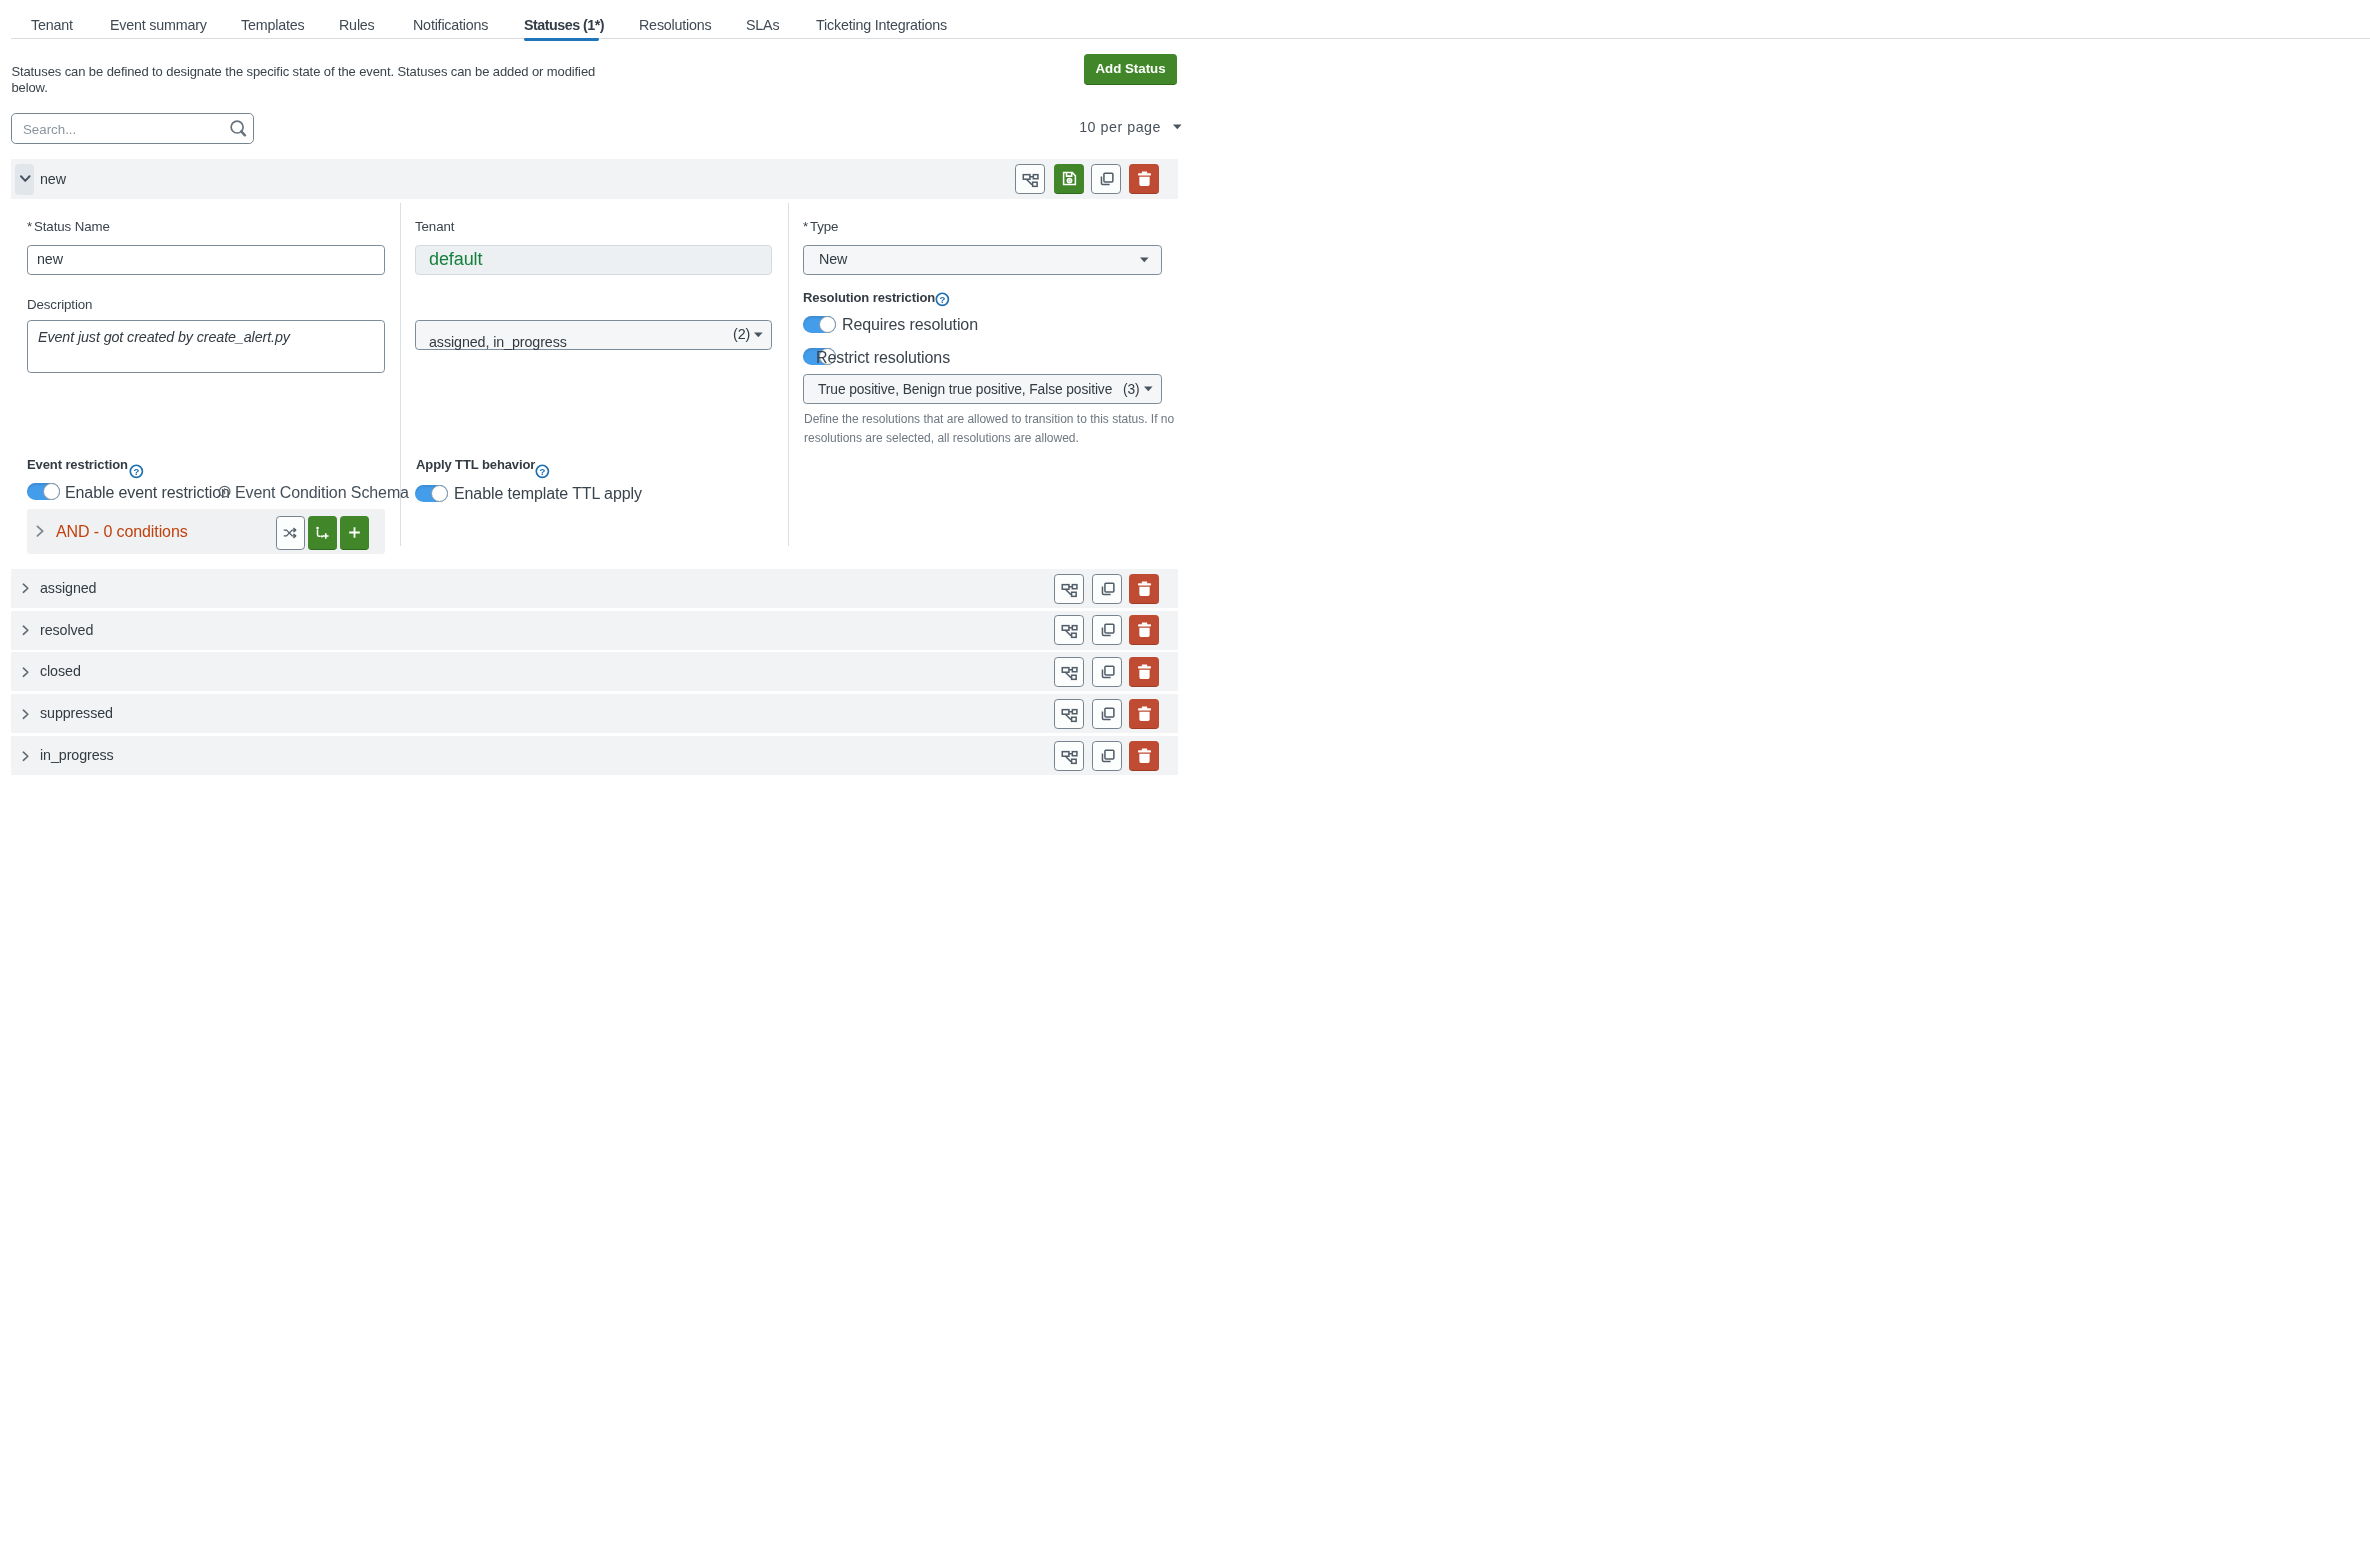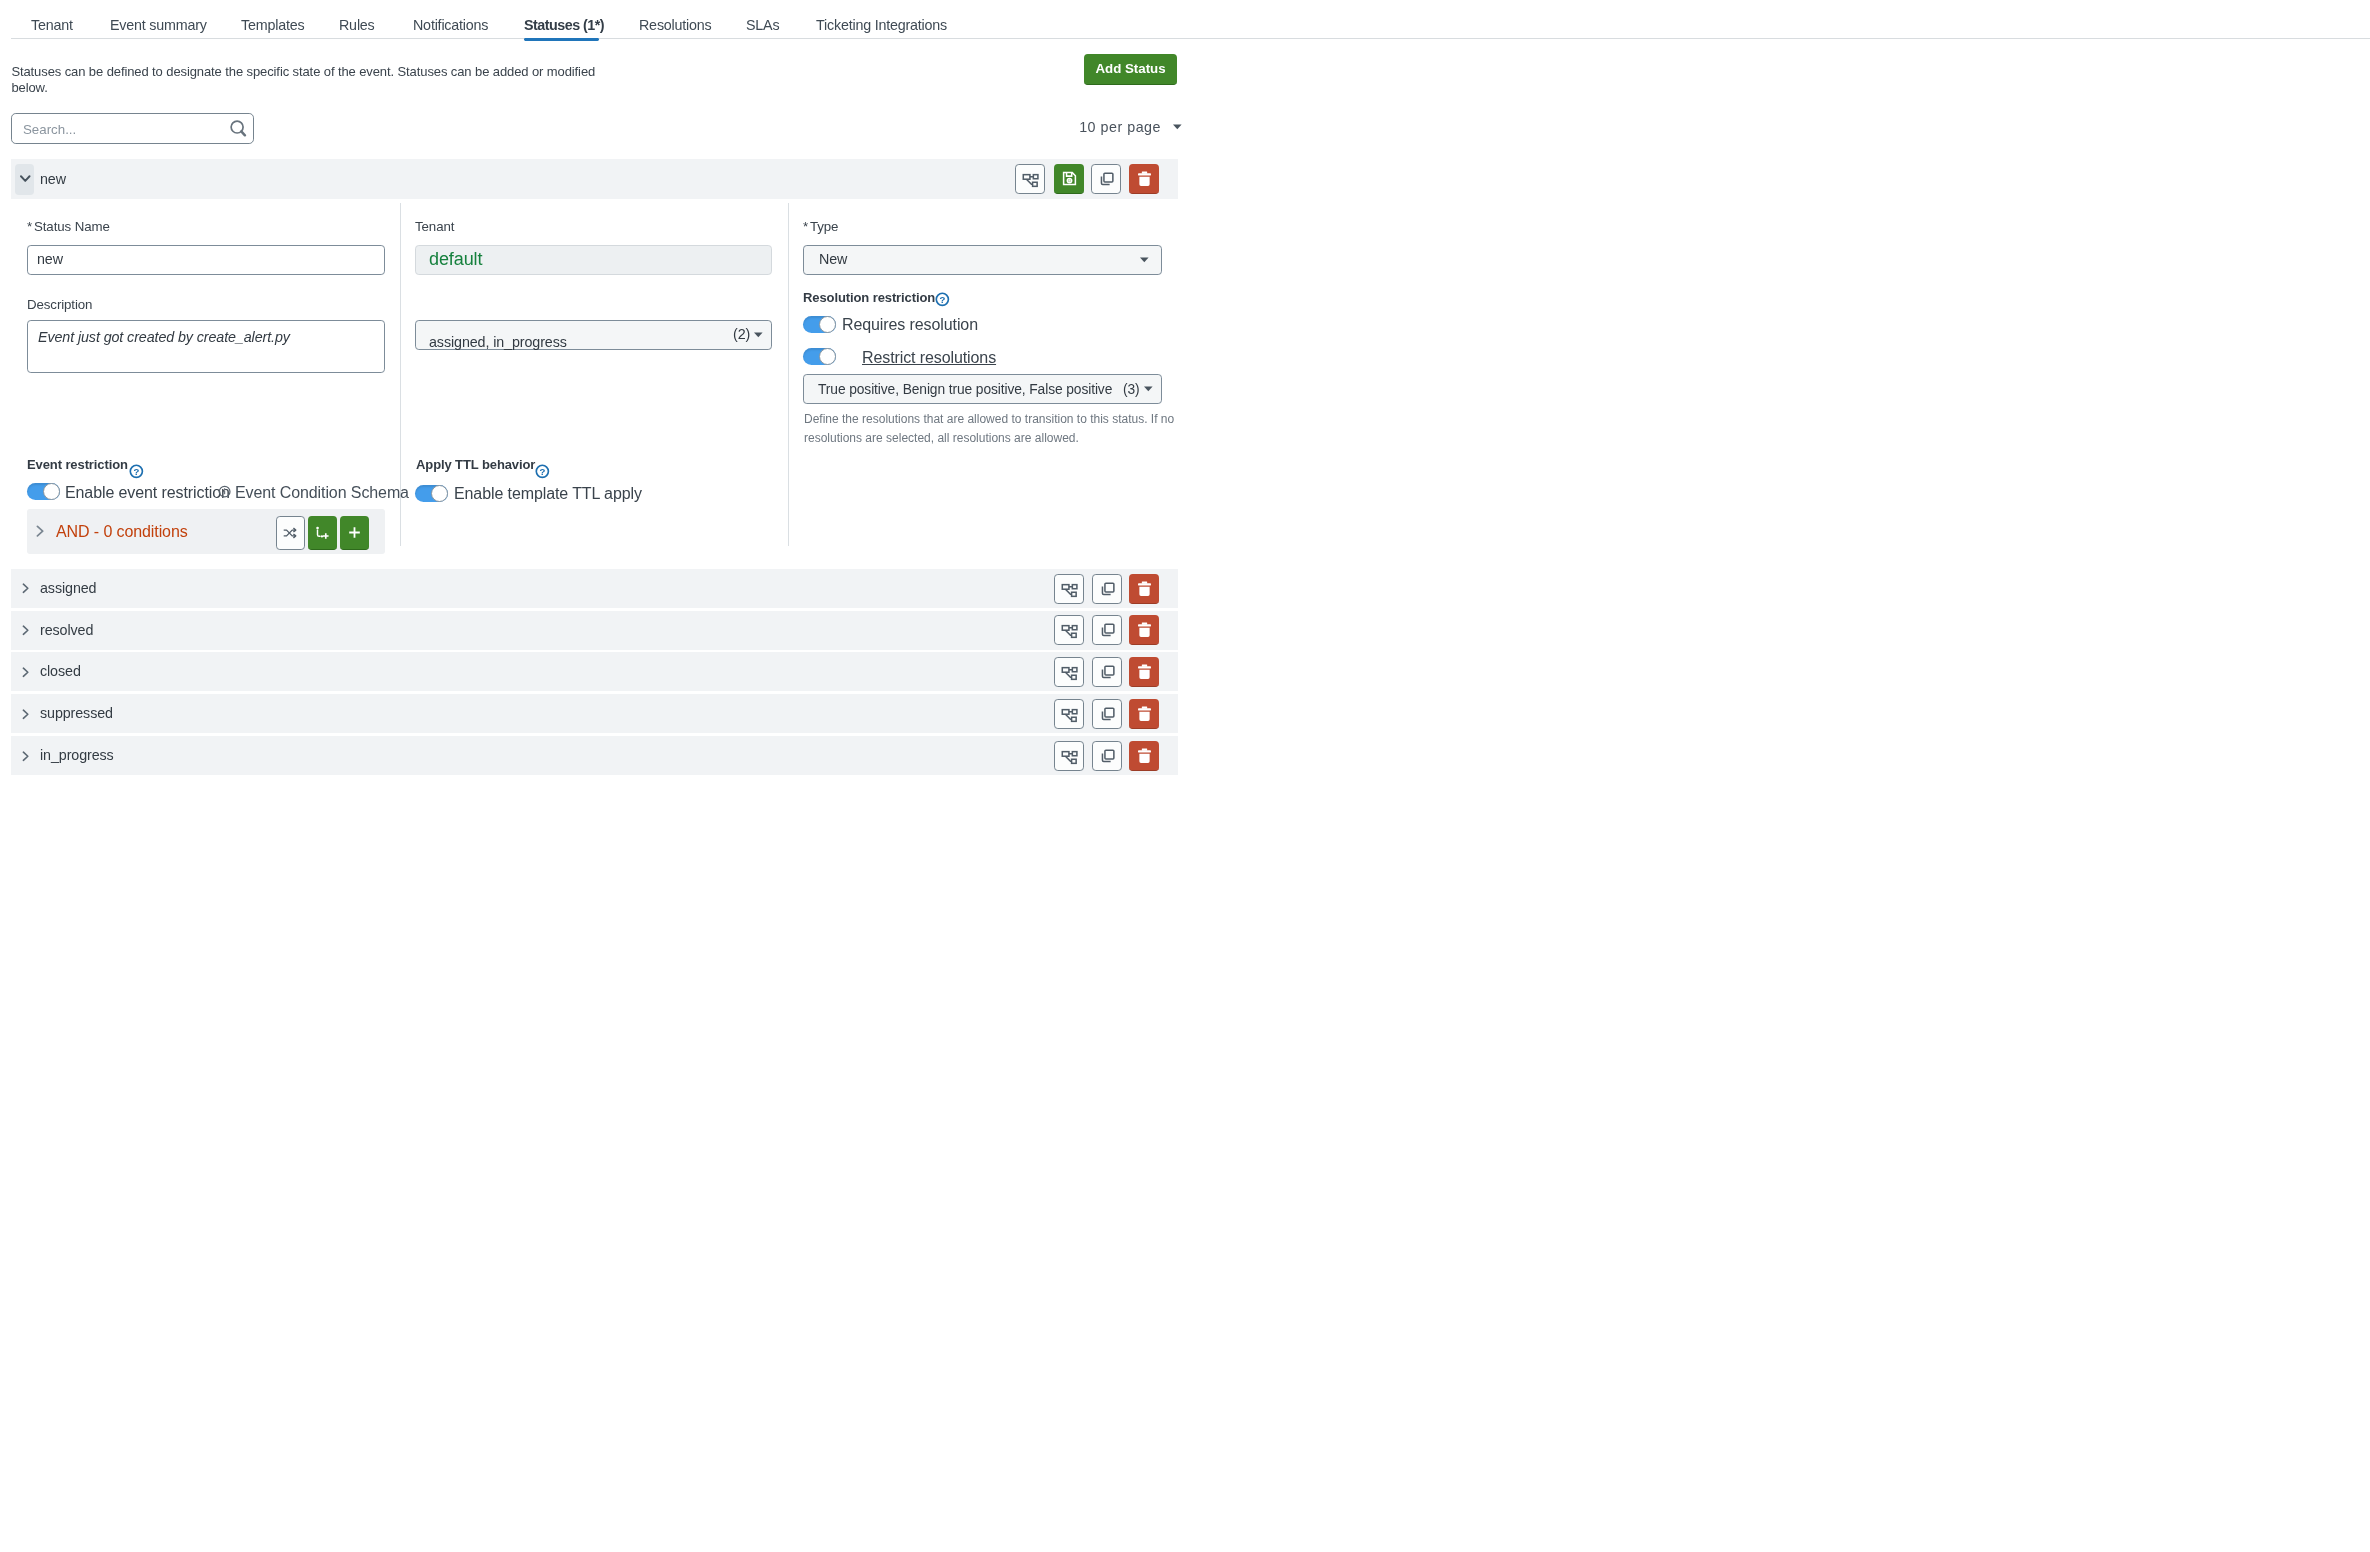--- a/index.html
+++ b/index.html
@@ -169,21 +169,21 @@
     <circle cx="8" cy="8" r="6.6" stroke="#1d6fb0" stroke-width="1.8"></circle>
     <text x="8.1" y="11.7" font-size="10.5" font-weight="bold" text-anchor="middle" fill="#1d6fb0" font-family="Liberation Sans">?</text>
   </svg>
 <div class="tgl" style="left:803px; top:316px;">
     <div class="knob"></div>
   </div>
 <div class="tlb" style="left:842px; top:317px;">Requires resolution</div>
 <div class="tgl" style="left:803px; top:348px;">
     <div class="knob"></div>
   </div>
-<div class="tlb" style="left:862px; top:350px;text-decoration:underline;">Restrict resolutions</div>
+<div class="tlb" style="left:816px; top:350px;">Restrict resolutions</div>
 <div class="sel" style="left:803px; top:374px; width:359px; height:30px;"></div>
 <div class="abs val" style="left:818px; top:382px; line-height:15px; font-size:13.8px;">True positive, Benign true positive, False positive</div>
 <div class="abs val" style="left:1123px; top:382px; line-height:15px; font-size:13.8px;">(3)</div>
 <svg class="abs" style="left:1144px; top:386px;" width="8.6" height="5.7" viewBox="0 0 10 6">
     <polygon points="0,0.3 10,0.3 5,5.8" fill="#49545e"></polygon>
   </svg>
 <div class="abs" style="left:804px; top:410px; font-size:12px; line-height:19.3px; color:#6e7780; letter-spacing:0px;">Define the resolutions that are allowed to transition to this status. If no<br>resolutions are selected, all resolutions are allowed.</div>
 
 <div class="bar" style="top:569px; height:39px;"></div>
 <div class="bar" style="top:611px; height:39px;"></div>

